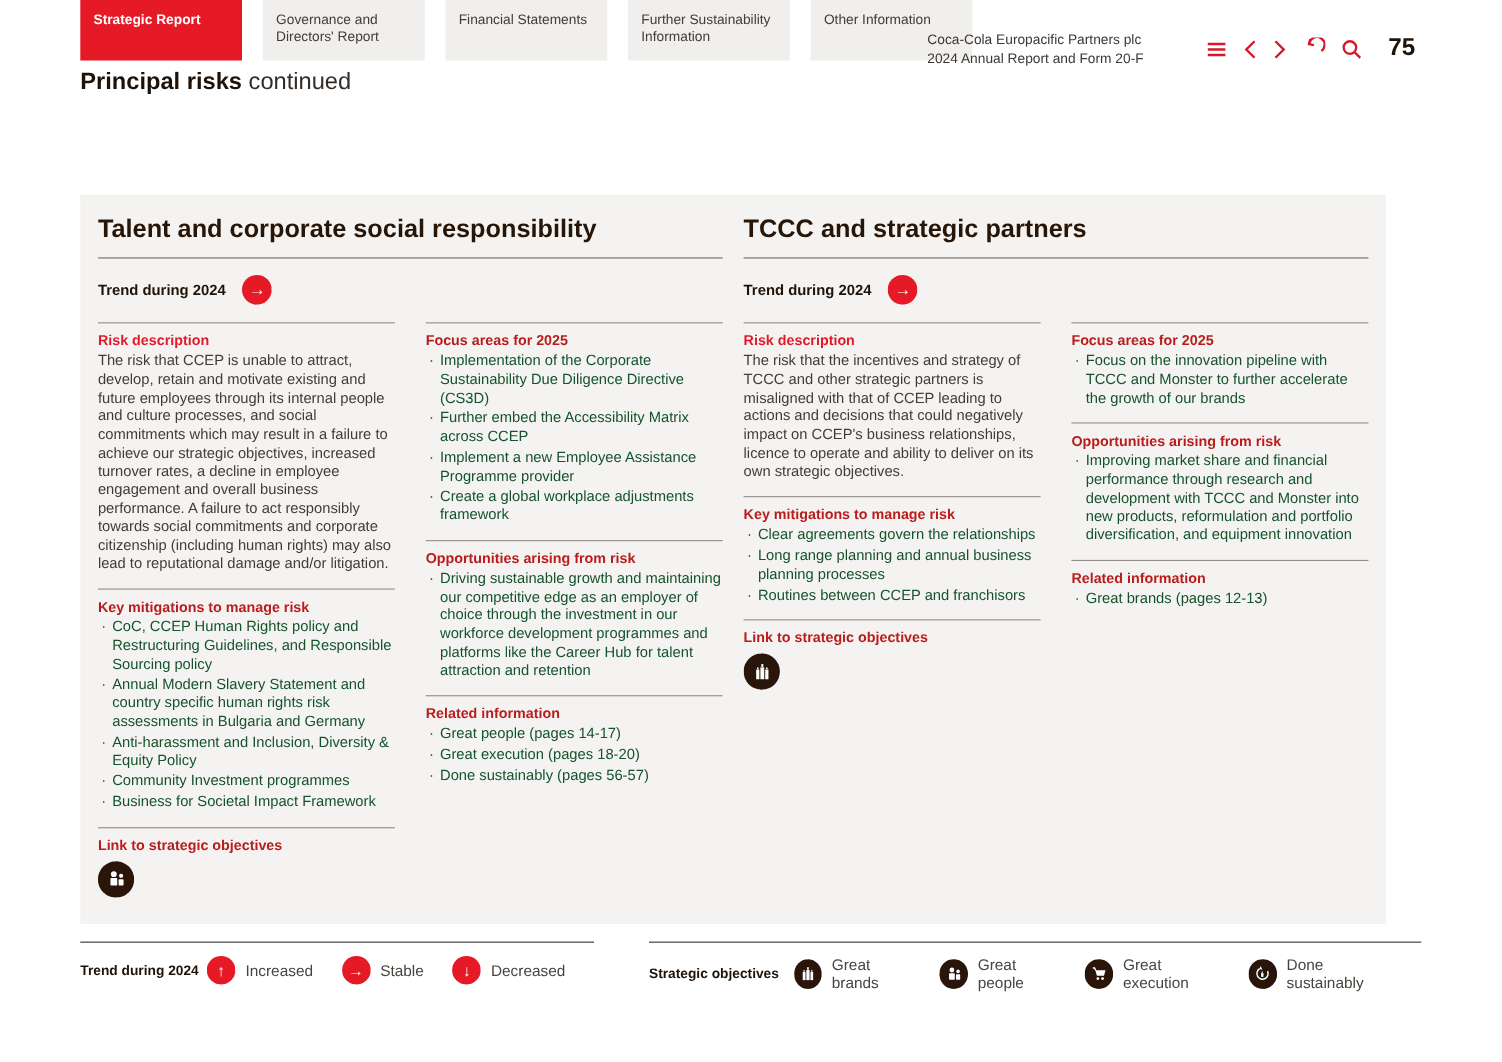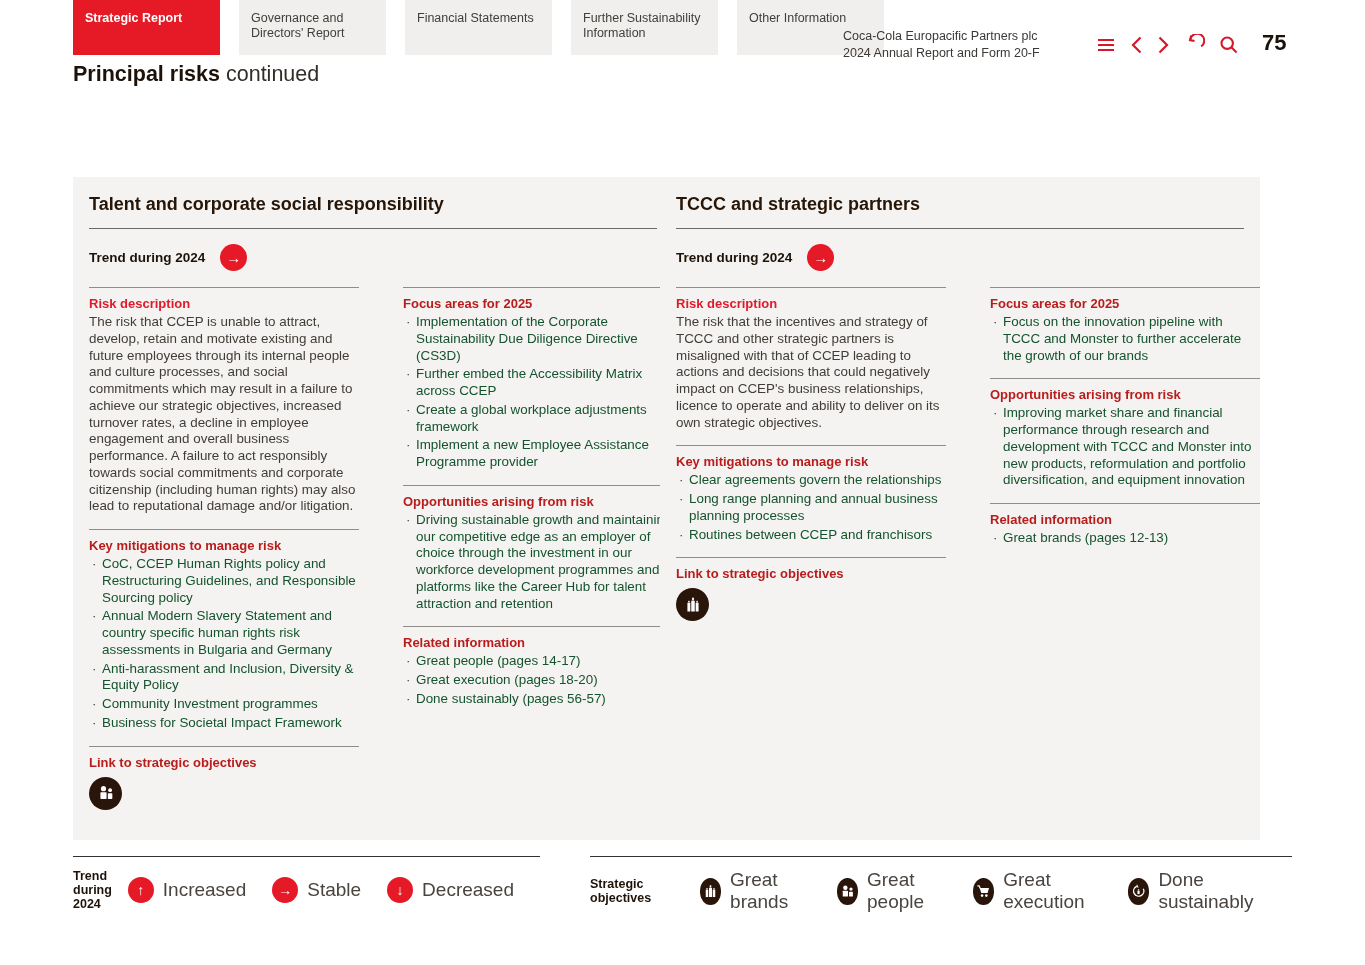--- a/index.html
+++ b/index.html
@@ -40,33 +40,33 @@
   .page-title .reg  { font-weight:400; color:#332d28; }
 
   
   .card {
     position:absolute; top:177px; width:600px; height:663px;
     background:#f4f3f1; padding:17px 16px 16px 16px;
   }
   #card-left  { left:73px; }
   #card-right { left:660px; }
 
-  .card-title { font-size:18px; font-weight:700; color:#271507; margin:0 0 13px 0; }
+  .card-title { font-size:23px; font-weight:700; color:#271507; margin:0 0 13px 0; }
   .title-rule { border-top:1px solid #6e6a66; margin:0 0 13px 0; }
 
   .trend-row { display:flex; align-items:center; gap:15px; margin:0 0 15px 0; height:30px; }
   .trend-label { font-size:13.5px; font-weight:700; color:#1f1309; }
   .badge {
     width:27px; height:27px; border-radius:50%;
     background:#e61a27; border:2px dotted #e61a27;
     color:#fff; display:flex; align-items:center; justify-content:center;
     font-size:15px; font-weight:700; line-height:1;
   }
 
-  .cols { display:flex; gap:44px;margin-top:12px; }
+  .cols { display:flex; gap:28px;margin-top:12px; }
   .col  { width:270px; flex:0 0 270px; }
 
   section { border-top:1px solid #8f8c89; padding-top:8px; margin-bottom:14px; }
   section h4 { font-size:13px; font-weight:700; color:#b91c1c; margin:0 0 3px 0; }
   section h4.red { color:#e01a2b; }
   section p  { font-size:13.4px; line-height:1.25; margin:0; color:#423c37; }
   ul { margin:0; padding:0; list-style:none; }
   li { font-size:13.4px; line-height:1.25; color:#14532d; position:relative; padding-left:13px; margin-bottom:2px; }
   li::before { content:"·"; position:absolute; left:3px; top:0; color:#423c37; }
 
@@ -76,21 +76,21 @@
     display:flex; align-items:center; justify-content:center; margin-top:7px;
   }
 
   
   .legend { position:absolute; top:856px; border-top:1px solid #35302b; padding-top:12px; }
   #legend-trend { left:73px; width:467px; }
   #legend-obj   { left:590px; width:702px; }
   .legend-row { display:flex; align-items:center; }
   .legend-heading { font-size:12.5px; font-weight:700; color:#1f1309; }
   .legend-item { display:flex; align-items:center; gap:9px; }
-  .legend-item .label { font-size:19px; color:#4a443f; }
+  .legend-item .label { font-size:14px; color:#4a443f; }
   #legend-trend .legend-heading { width:130px; }
   #legend-trend .legend-item { margin-right:26px; }
   .badge.small { width:26px; height:26px; font-size:14px; }
   #legend-obj .legend-heading { width:140px; }
   #legend-obj .legend-item { margin-right:22px; }
   .obj-circle {
     width:27px; height:27px; border-radius:50%;
     background:#2a150b; border:2px dotted #2a150b;
     display:flex; align-items:center; justify-content:center;
   }
@@ -181,22 +181,22 @@
           </svg>
         </div>
       </section>
     </div>
     <div class="col">
       <section>
         <h4>Focus areas for 2025</h4>
         <ul>
           <li>Implementation of the Corporate Sustainability Due Diligence Directive (CS3D)</li>
           <li>Further embed the Accessibility Matrix across CCEP</li>
+          <li>Implement a new Employee Assistance Programme provider</li>
           <li>Create a global workplace adjustments framework</li>
-          <li>Implement a new Employee Assistance Programme provider</li>
         </ul>
       </section>
       <section>
         <h4>Opportunities arising from risk</h4>
         <ul>
           <li>Driving sustainable growth and maintaining our competitive edge as an employer of choice through the investment in our workforce development programmes and platforms like the Career Hub for talent attraction and retention</li>
         </ul>
       </section>
       <section>
         <h4>Related information</h4>

